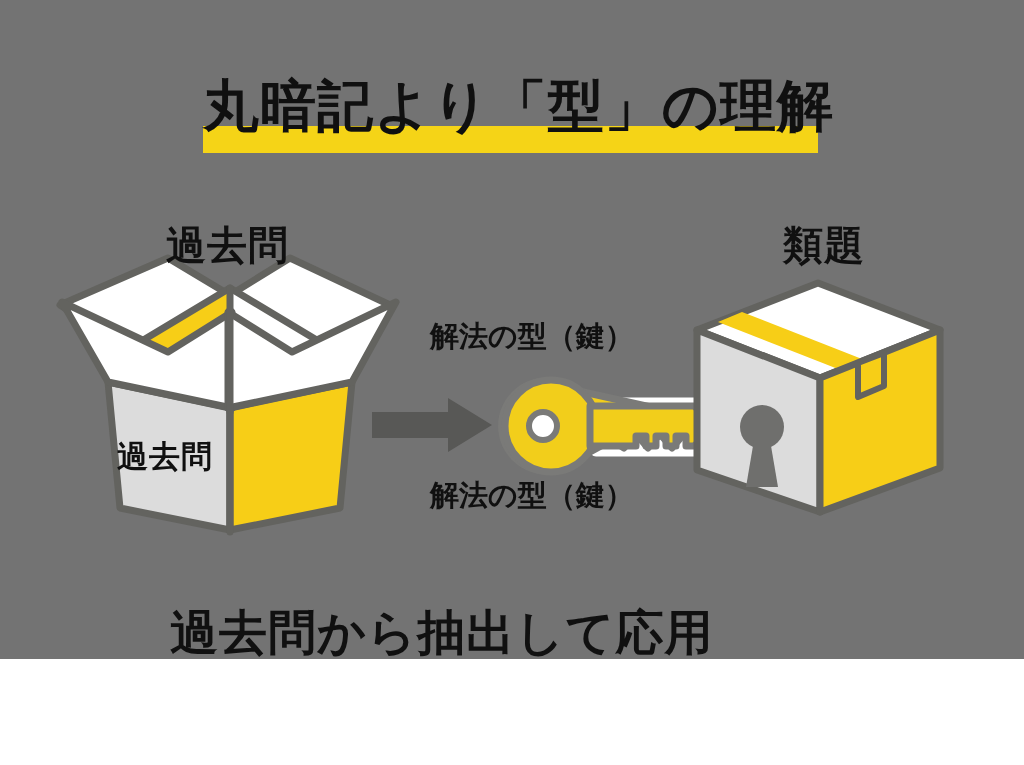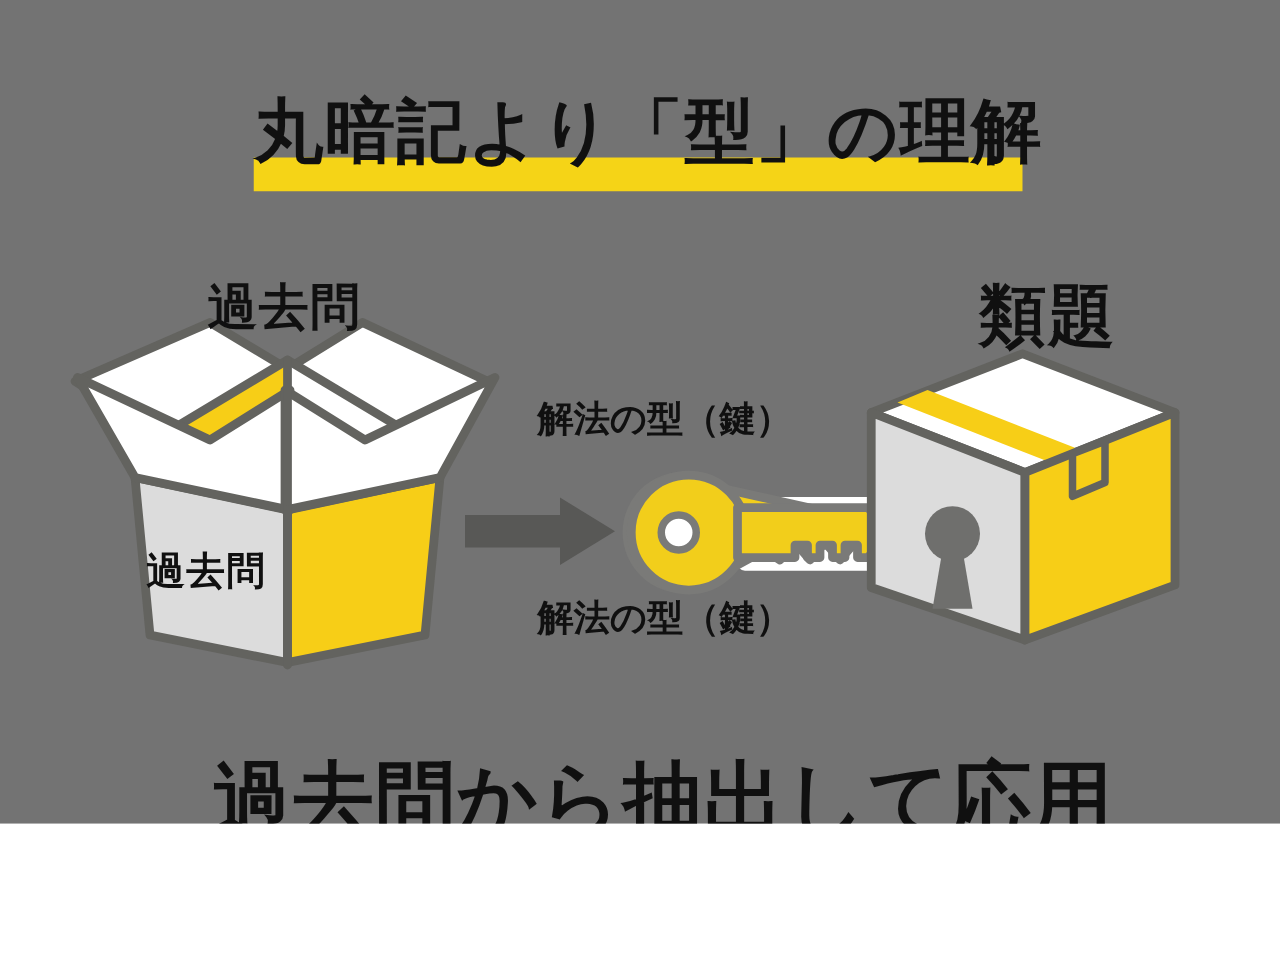--- a/index.html
+++ b/index.html
@@ -58,21 +58,21 @@
 
   #footer-mark {
     left: 170px;
     top: 668px;
     width: 684px;
     height: 27px;
   }
   #footer-text {
     left: 170px;
     top: 608px;
-    font-size: 64px;
+    font-size: 48px;
     letter-spacing: 1px;
   }
 
   
   .fig-label {
     position: absolute;
     z-index: 6;
     white-space: nowrap;
     font-weight: 700;
     color: #101010;
@@ -81,21 +81,21 @@
   }
   #label-left-box {
     left: 166px;
     top: 226px;
     font-size: 40px;
     letter-spacing: 1px;
   }
   #label-right-box {
     left: 783px;
     top: 226px;
-    font-size: 54px;
+    font-size: 40px;
     letter-spacing: 1px;
   }
   #label-box-front {
     left: 117px;
     top: 441px;
     font-size: 31px;
     letter-spacing: 1px;
   }
   #label-key-top {
     left: 430px;

